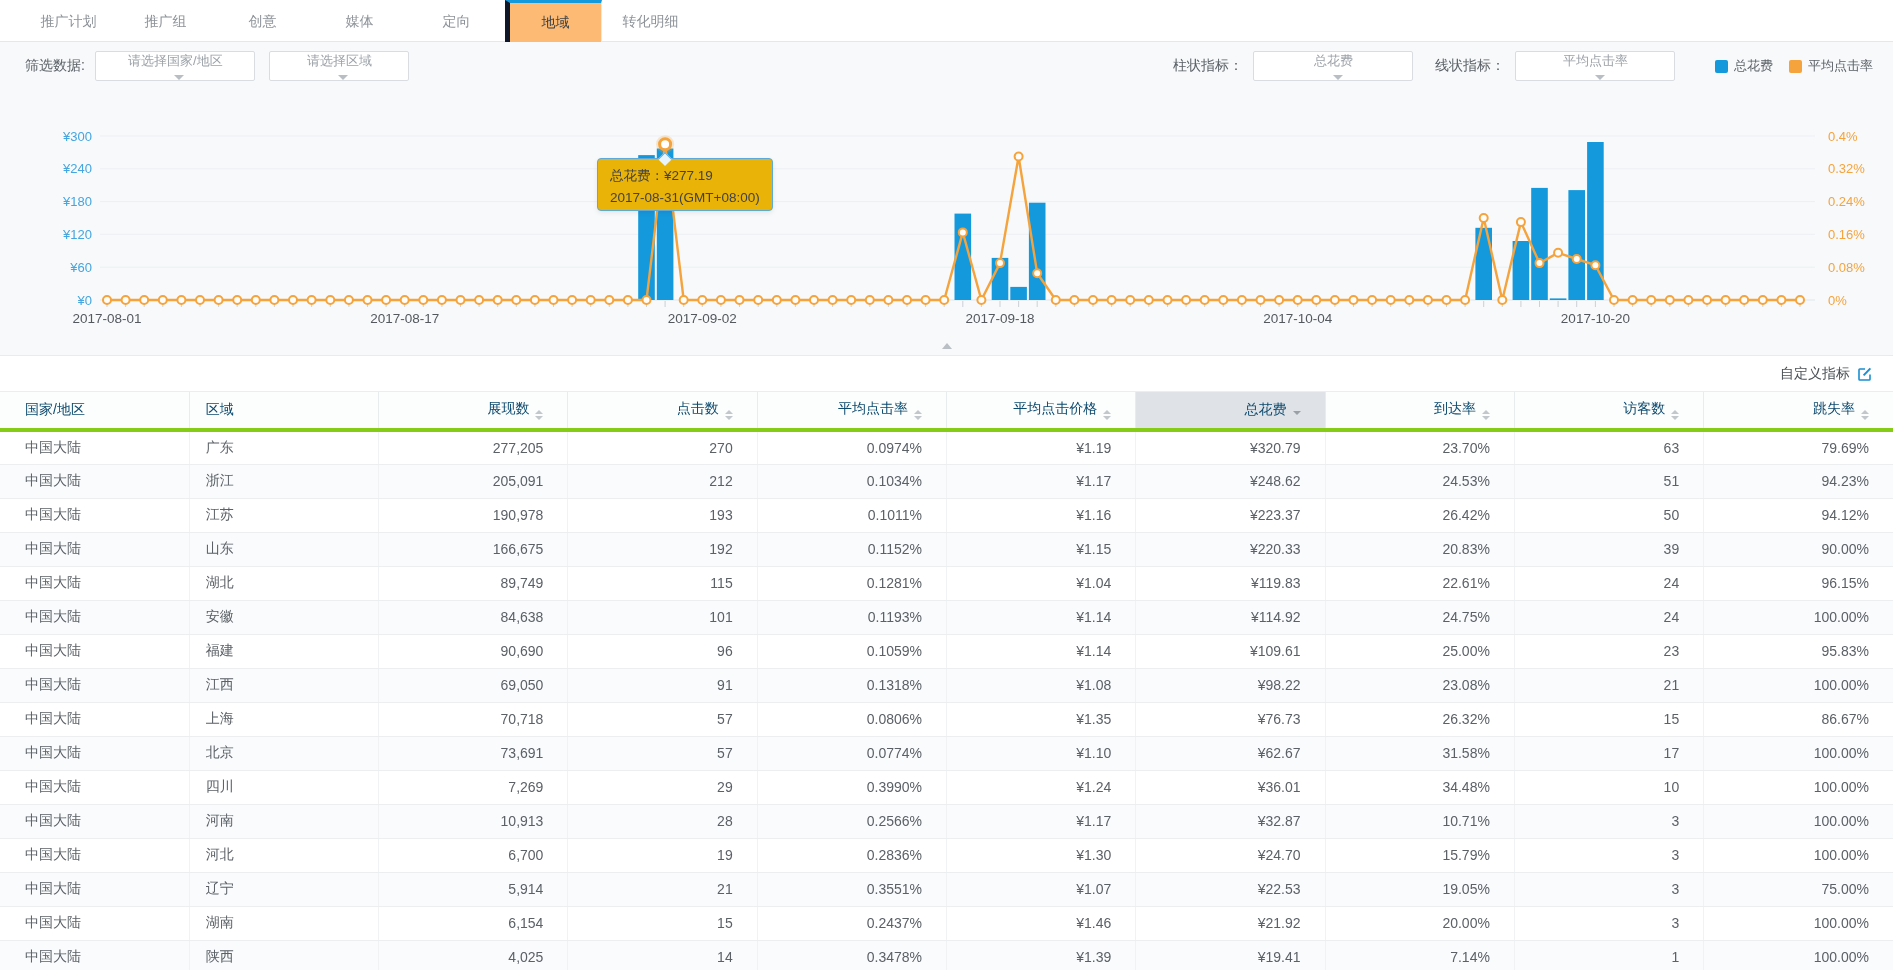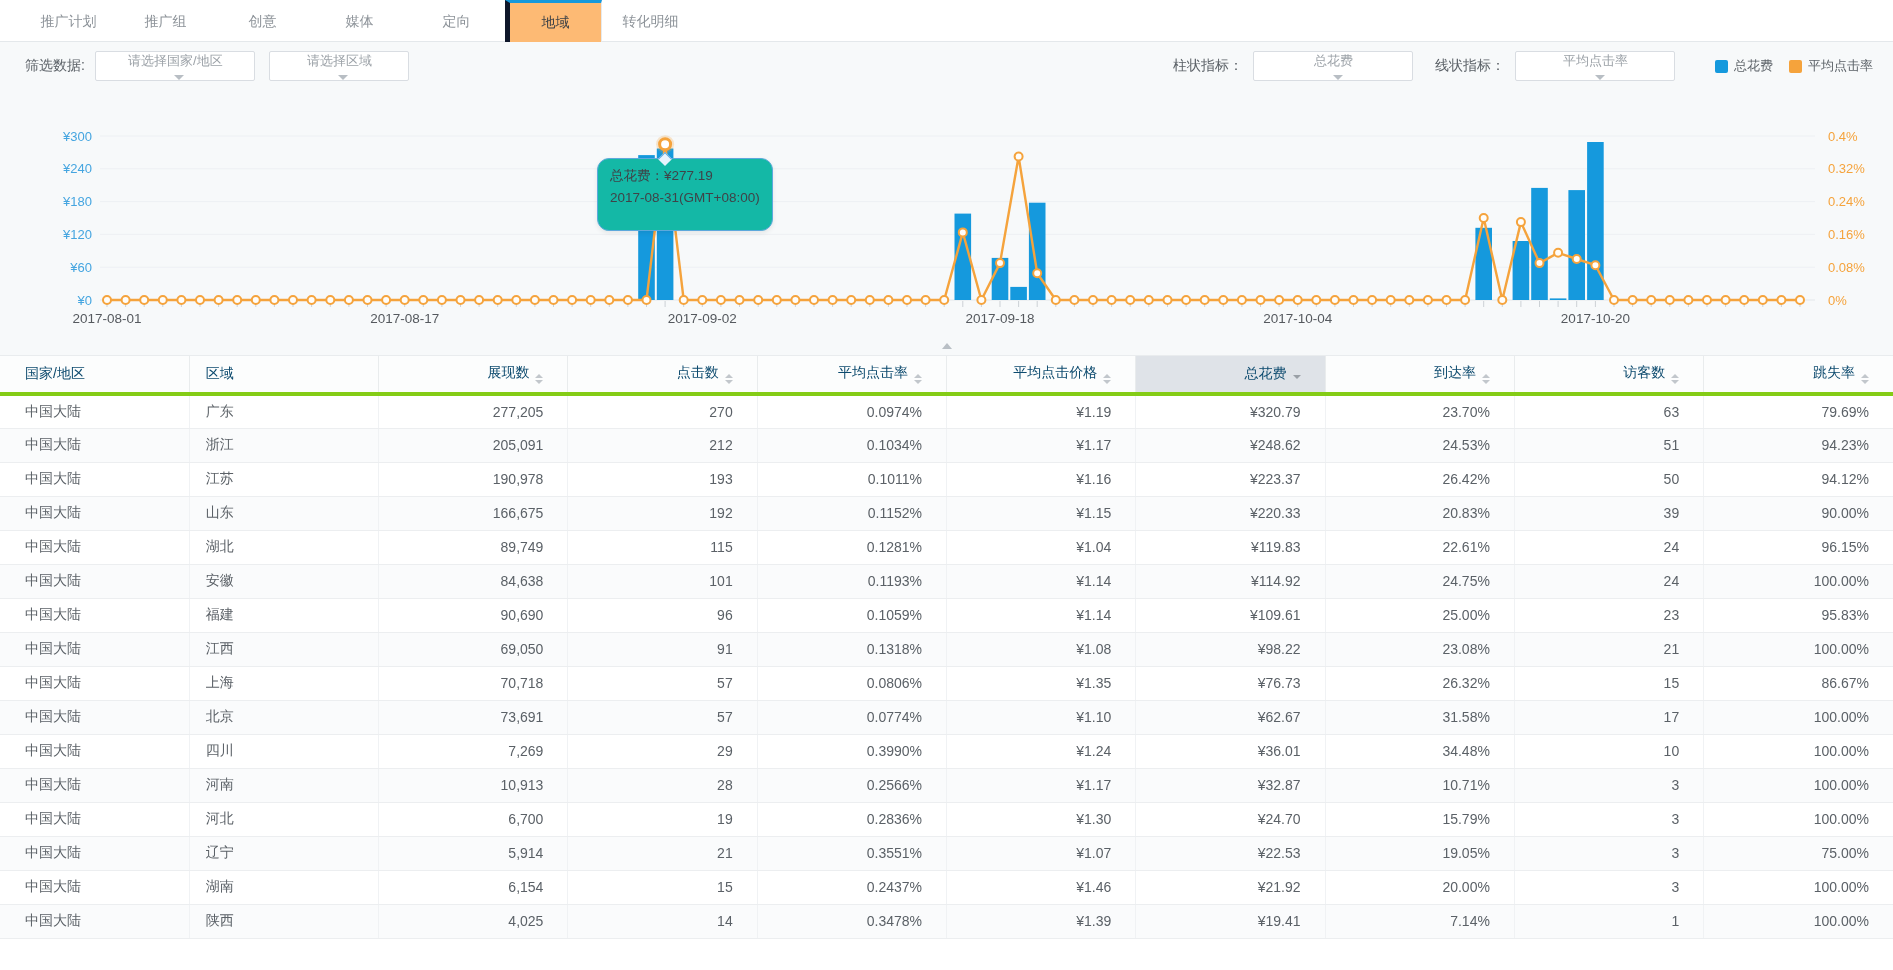--- a/index.html
+++ b/index.html
@@ -26,22 +26,22 @@
     border-top:5px solid #b8bec4; margin-left:8px; }
   .right-group { margin-left:auto; display:flex; align-items:center; }
   .right-group .flt-label { margin-left:22px; }
   .legend { display:flex; align-items:center; margin-left:24px; }
   .legend-item { display:flex; align-items:center; margin-left:16px; cursor:pointer; font-size:13px; color:#5b6167; }
   .swatch { width:13px; height:13px; border-radius:2px; margin-right:6px; }
 
   .chart-wrap { position:relative; height:265px; }
   .chart-wrap svg { display:block; }
 
-  .tooltip { position:absolute; left:597px; top:68px; background:#14b8a6; border:1px solid #5da9dc;
-    border-radius:12px; padding:6px 12px 20px 12px; font-size:13.5px; line-height:1.65; color:#3f4348;
+  .tooltip { position:absolute; left:597px; top:68px; background:#eab308; border:1px solid #5da9dc;
+    border-radius:4px; padding:6px 12px 0 12px; font-size:13.5px; line-height:1.65; color:#3f4348;
     box-shadow:0 2px 5px rgba(0,0,0,.08); white-space:nowrap; }
   .tooltip::before { content:""; position:absolute; left:62px; top:-5px; width:9px; height:9px;
     background:#e8f4fd; border-left:1px solid #5da9dc; border-top:1px solid #5da9dc; transform:rotate(45deg); }
 
   .collapse-btn { position:absolute; bottom:4px; left:50%; transform:translateX(-50%); cursor:pointer;
     width:26px; height:10px; display:flex; justify-content:center; align-items:center; }
   .collapse-btn .tri { width:0; height:0; border-left:5px solid transparent; border-right:5px solid transparent;
     border-bottom:6px solid #b9bfc5; }
 
   
@@ -349,20 +349,29 @@
         <div>总花费：¥277.19</div>
         <div>2017-08-31(GMT+08:00)</div>
       </div>
     </div>
 
     <div class="collapse-btn">
       <span class="tri"></span>
     </div>
   </div>
 
+  <div class="custom-row">
+    <span class="custom-link">自定义指标</span>
+    <span class="edit-icon">
+      <svg width="16" height="16" viewBox="0 0 16 16">
+        <path d="M13 8.5 V13.2 Q13 14 12.2 14 H2.8 Q2 14 2 13.2 V3.8 Q2 3 2.8 3 H8" fill="none" stroke="#1a8fd1" stroke-width="1.6"></path>
+        <path d="M6.6 9.4 L13.4 2.4" fill="none" stroke="#1a8fd1" stroke-width="2"></path>
+      </svg>
+    </span>
+  </div>
 
   <table>
     <thead>
         <tr id="thead-row">
           <th class="a-left"><span>国家/地区</span></th>
           <th class="a-left2"><span>区域</span></th>
           <th class="a-right"><span>展现数</span><span class="sort">
               <span class="c-up"></span>
               <span class="c-down"></span>
             </span></th>

